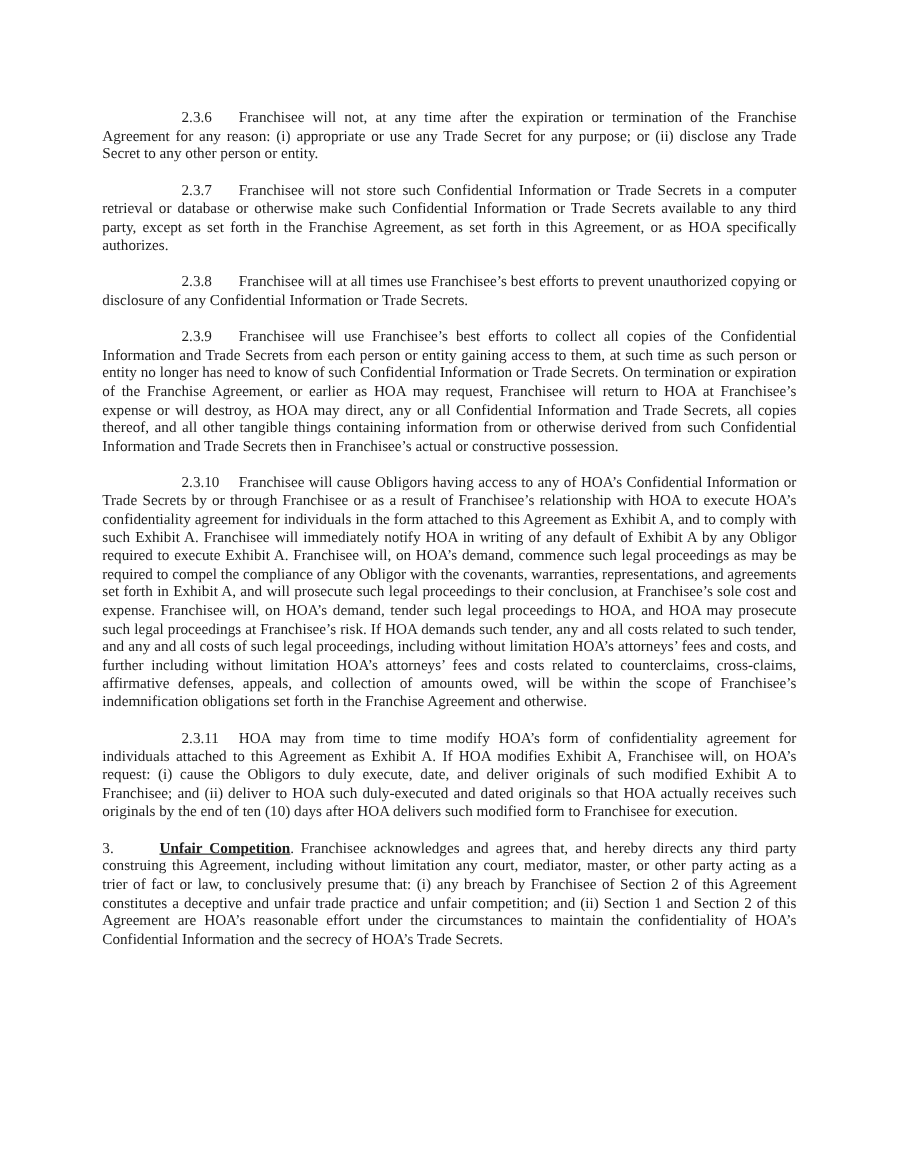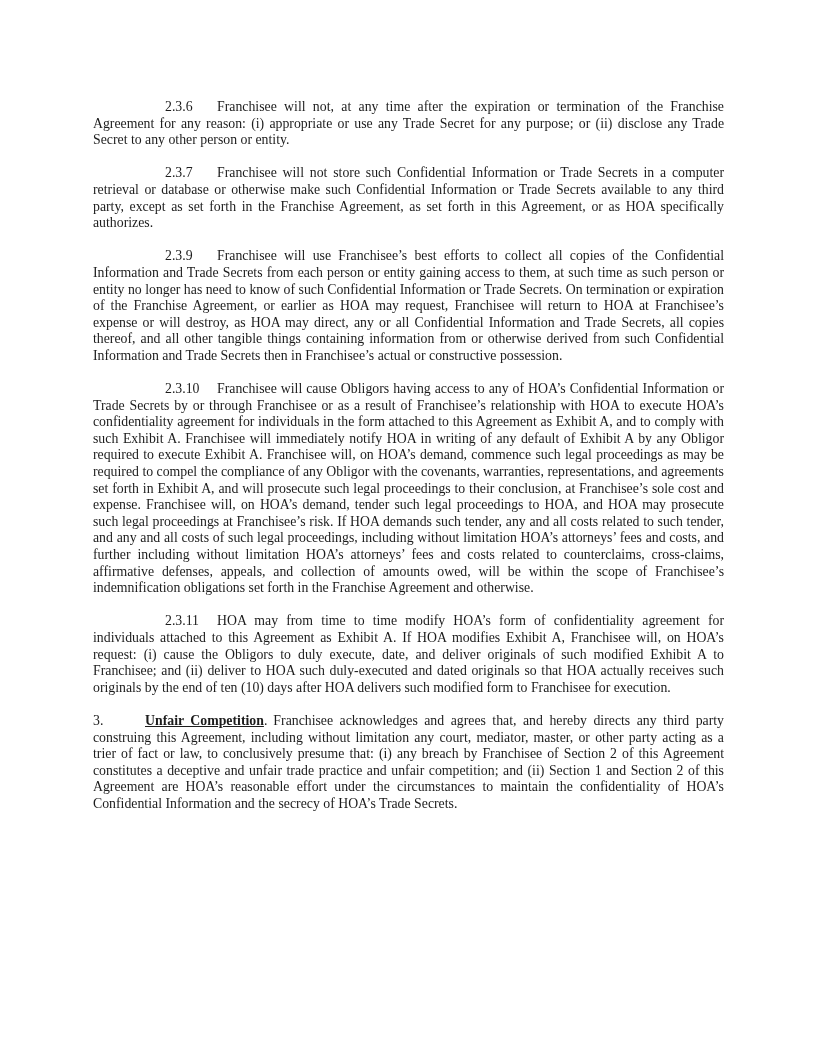--- a/index.html
+++ b/index.html
@@ -61,20 +61,21 @@
 </head>
 <body>
 
 <div class="page">
   <div class="content">
 
     <p class="para"><span class="num">2.3.6</span><span>Franchisee will not, at any time after the expiration or termination of the Franchise Agreement for any reason: (i) appropriate or use any Trade Secret for any purpose; or (ii) disclose any Trade Secret to any other person or entity.</span></p>
 
     <p class="para"><span class="num">2.3.7</span><span>Franchisee will not store such Confidential Information or Trade Secrets in a computer retrieval or database or otherwise make such Confidential Information or Trade Secrets available to any third party, except as set forth in the Franchise Agreement, as set forth in this Agreement, or as HOA specifically authorizes.</span></p>
 
+    <p class="para"><span class="num">2.3.8</span><span>Franchisee will at all times use Franchisee’s best efforts to prevent unauthorized copying or disclosure of any Confidential Information or Trade Secrets.</span></p>
 
     <p class="para"><span class="num">2.3.9</span><span>Franchisee will use Franchisee’s best efforts to collect all copies of the Confidential Information and Trade Secrets from each person or entity gaining access to them, at such time as such person or entity no longer has need to know of such Confidential Information or Trade Secrets.  On termination or expiration of the Franchise Agreement, or earlier as HOA may request, Franchisee will return to HOA at Franchisee’s expense or will destroy, as HOA may direct, any or all Confidential Information and Trade Secrets, all copies thereof, and all other tangible things containing information from or otherwise derived from such Confidential Information and Trade Secrets then in Franchisee’s actual or constructive possession.</span></p>
 
     <p class="para"><span class="num">2.3.10</span><span>Franchisee will cause Obligors having access to any of HOA’s Confidential Information or Trade Secrets by or through Franchisee or as a result of Franchisee’s relationship with HOA to execute HOA’s confidentiality agreement for individuals in the form attached to this Agreement as Exhibit A, and to comply with such Exhibit A.  Franchisee will immediately notify HOA in writing of any default of Exhibit A by any Obligor required to execute Exhibit A.  Franchisee will, on HOA’s demand, commence such legal proceedings as may be required to compel the compliance of any Obligor with the covenants, warranties, representations, and agreements set forth in Exhibit A, and will prosecute such legal proceedings to their conclusion, at Franchisee’s sole cost and expense.  Franchisee will, on HOA’s demand, tender such legal proceedings to HOA, and HOA may prosecute such legal proceedings at Franchisee’s risk.  If HOA demands such tender, any and all costs related to such tender, and any and all costs of such legal proceedings, including without limitation HOA’s attorneys’ fees and costs, and further including without limitation HOA’s attorneys’ fees and costs related to counterclaims, cross-claims, affirmative defenses, appeals, and collection of amounts owed, will be within the scope of Franchisee’s indemnification obligations set forth in the Franchise Agreement and otherwise.</span></p>
 
     <p class="para"><span class="num">2.3.11</span><span>HOA may from time to time modify HOA’s form of confidentiality agreement for individuals attached to this Agreement as Exhibit A.  If HOA modifies Exhibit A, Franchisee will, on HOA’s request: (i) cause the Obligors to duly execute, date, and deliver originals of such modified Exhibit A to Franchisee; and (ii) deliver to HOA such duly-executed and dated originals so that HOA actually receives such originals by the end of ten (10) days after HOA delivers such modified form to Franchisee for execution.</span></p>
 
     <p class="para section"><span class="secnum">3.</span><span class="sec-heading">Unfair Competition</span><span class="sec-sep">.</span><span>Franchisee acknowledges and agrees that, and hereby directs any third party construing this Agreement, including without limitation any court, mediator, master, or other party acting as a trier of fact or law, to conclusively presume that: (i) any breach by Franchisee of Section 2 of this Agreement constitutes a deceptive and unfair trade practice and unfair competition; and (ii) Section 1 and Section 2 of this Agreement are HOA’s reasonable effort under the circumstances to maintain the confidentiality of HOA’s Confidential Information and the secrecy of HOA’s Trade Secrets.</span></p>
 
   </div>

